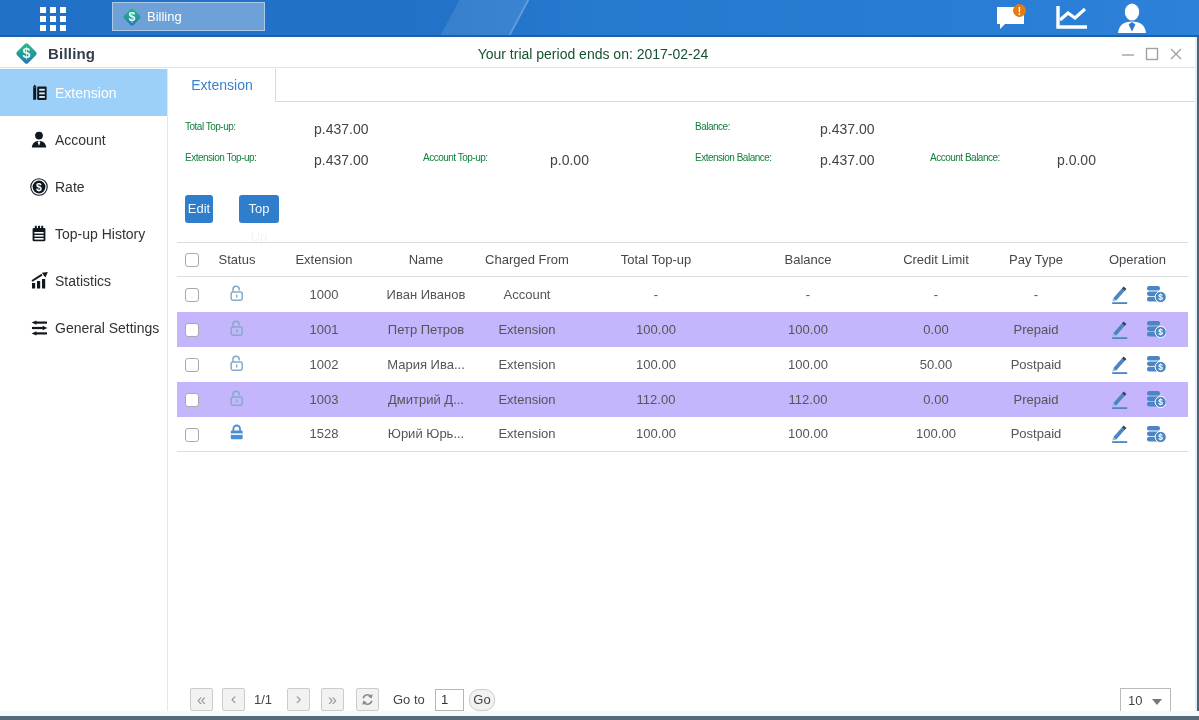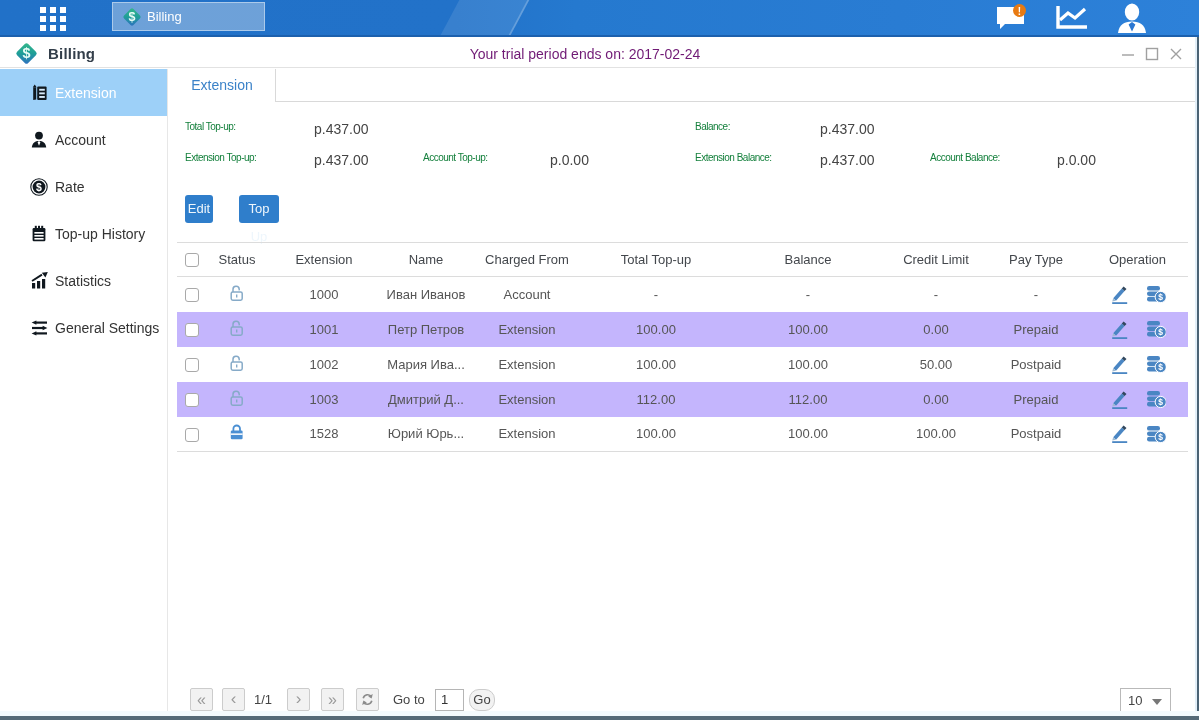--- a/index.html
+++ b/index.html
@@ -11,21 +11,21 @@
   border-bottom:2px solid #1c60ad; }
 #gridicon { position:absolute; left:40px; top:7px; }
 #taskitem { position:absolute; left:112px; top:2px; width:153px; height:29px;
   background:rgba(173,200,230,.55); border:1px solid rgba(205,225,245,.65);
   display:flex; align-items:center; }
 #taskitem span { color:#fff; font-size:13px; margin-left:0px; }
 
 #titlebar { position:absolute; left:0; top:39px; width:1199px; height:29px; background:#fff; border-bottom:1px solid #e2e2e2; }
 #wintitle { position:absolute; left:15px; top:3px; display:flex; align-items:center; }
 #wintitle b { font-size:15px; color:#333e4a; margin-left:10px; letter-spacing:.2px; }
-#trial { position:absolute; left:0; width:1170px; top:46px; text-align:center; font-size:14px; color:#701a75; }
+#trial { position:absolute; left:8px; width:1170px; top:46px; text-align:center; font-size:14px; color:#14532d; }
 #winctl { position:absolute; right:16px; top:8px; display:flex; gap:10px; }
 
 #sidebar { position:absolute; left:0; top:69px; width:168px; height:644px; background:#fff; border-right:1px solid #e7e7e7; }
 .mi { position:relative; height:47px; display:flex; align-items:center; }
 .mi .ic { width:18px; height:18px; margin-left:30px; display:flex; align-items:center; justify-content:center; }
 .mi .lb { font-size:14px; color:#333; margin-left:7px; }
 .mi.sel { background:#9dd0f8; }
 .mi.sel .lb { color:#fff; }
 
 #content { position:absolute; left:169px; top:69px; width:1030px; height:644px; background:#fff; }

